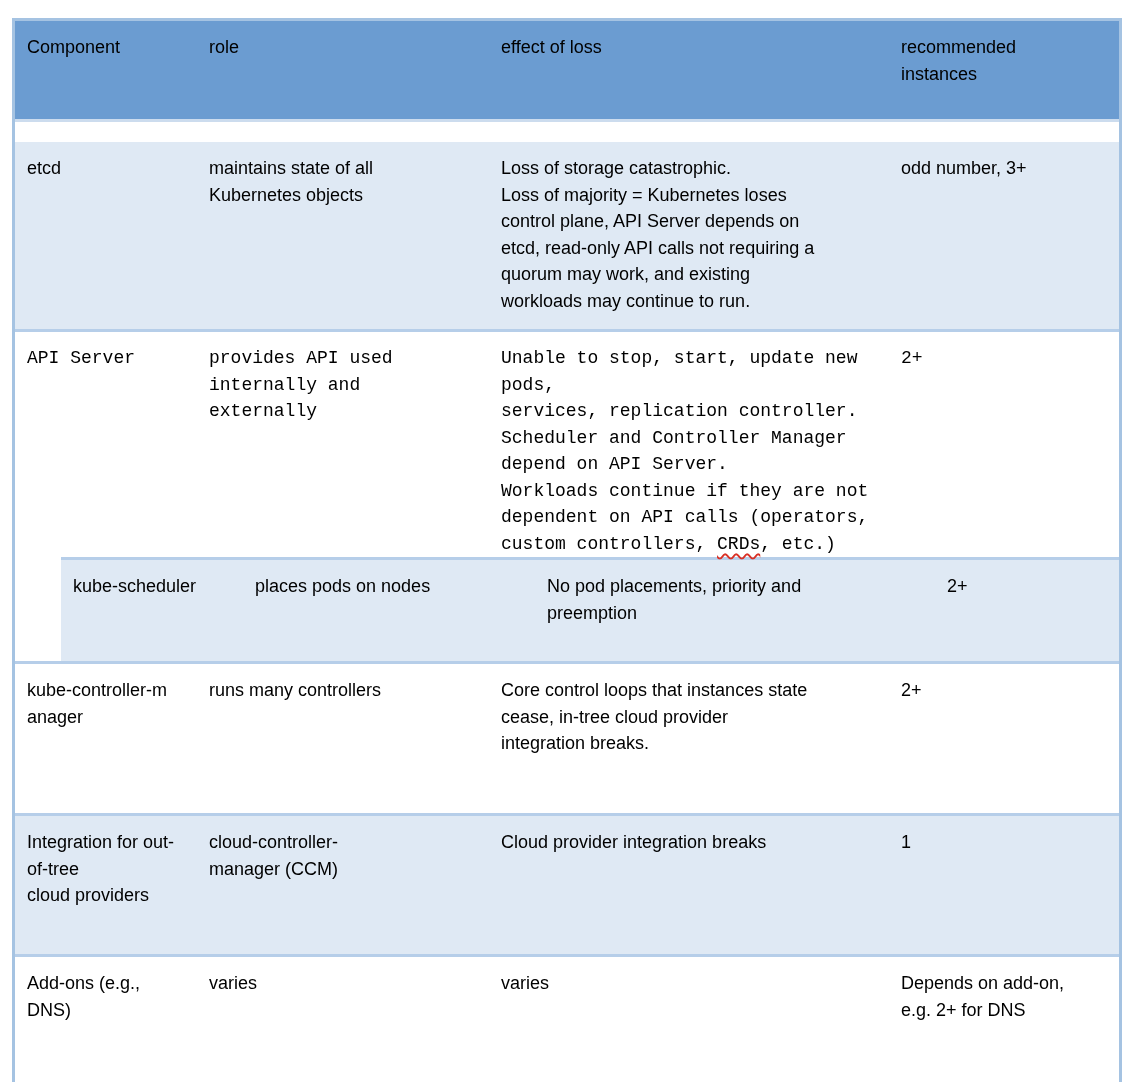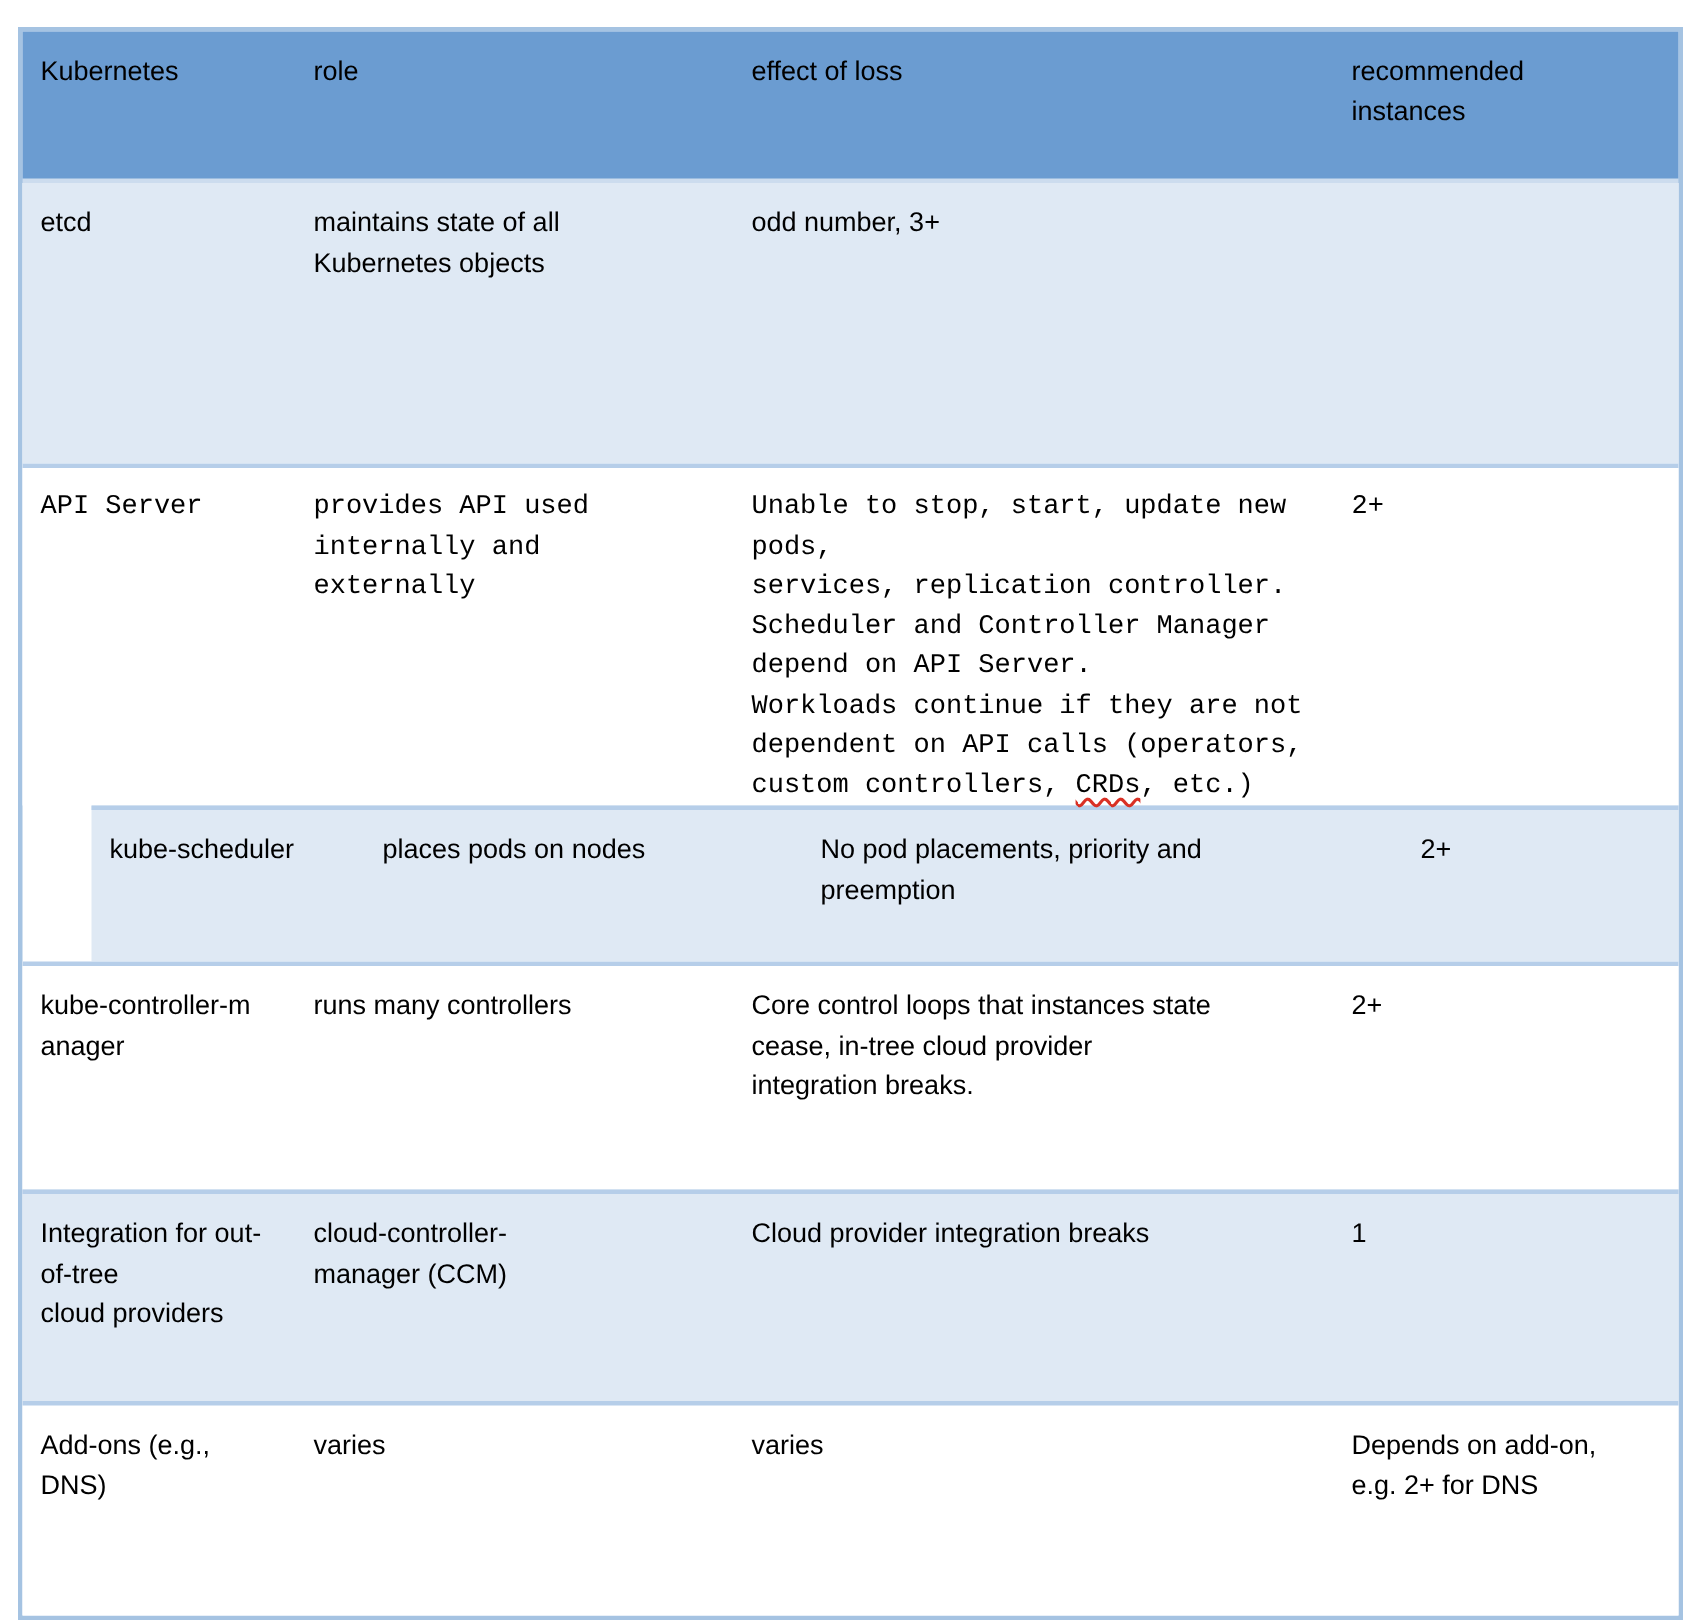--- a/index.html
+++ b/index.html
@@ -34,21 +34,21 @@
     display:grid;
     grid-template-columns:182px 292px 400px 230px;
     align-items:start;
   }
   .thead{
     background:var(--header-bg);
     min-height:101px;
     border-bottom:3px solid var(--border-header);
   }
   .tbody .row{border-top:3px solid var(--border-inner);}
-  .tbody .row:first-child{border-top:none;}
+  .tbody .row:first-child{border-top:none;margin-top:20px;}
   .tbody .row:nth-child(odd){background:var(--row-stripe);}
   .tbody .row:nth-child(even){background:var(--row-plain);}
   .tbody .row:nth-child(1){min-height:187px;}
   .tbody .row:nth-child(2){min-height:207px;font-family:Liberation Mono, monospace;}
   .tbody .row:nth-child(3){min-height:104px;margin-left:46px;}
   .tbody .row:nth-child(4){min-height:152px;}
   .tbody .row:nth-child(5){min-height:141px;}
   .tbody .row:nth-child(6){min-height:143px;}
   .cell{
     padding:13px 12px 0 12px;
@@ -64,31 +64,37 @@
     text-decoration-thickness:2px;
     text-underline-offset:4px;
   }
 </style>
 </head>
 <body>
 
 <div class="page">
   <div class="k8s-table">
     <div class="row thead">
-      <div class="cell">Kubernetes</div>
+      <div class="cell">Component</div>
       <div class="cell">role</div>
       <div class="cell">effect of loss</div>
       <div class="cell">recommended
 instances</div>
     </div>
     <div class="tbody">
   <div class="row">
     <div class="cell col-component">etcd</div>
     <div class="cell col-role">maintains state of all
 Kubernetes objects</div>
+    <div class="cell col-effect">Loss of storage catastrophic.
+Loss of majority = Kubernetes loses
+control plane, API Server depends on
+etcd, read-only API calls not requiring a
+quorum may work, and existing
+workloads may continue to run.</div>
     <div class="cell col-instances">odd number, 3+</div>
   </div>
 
   <div class="row">
     <div class="cell col-component">API Server</div>
     <div class="cell col-role">provides API used
 internally and externally</div>
     <div class="cell col-effect">Unable to stop, start, update new pods,
 services, replication controller.
 Scheduler and Controller Manager

